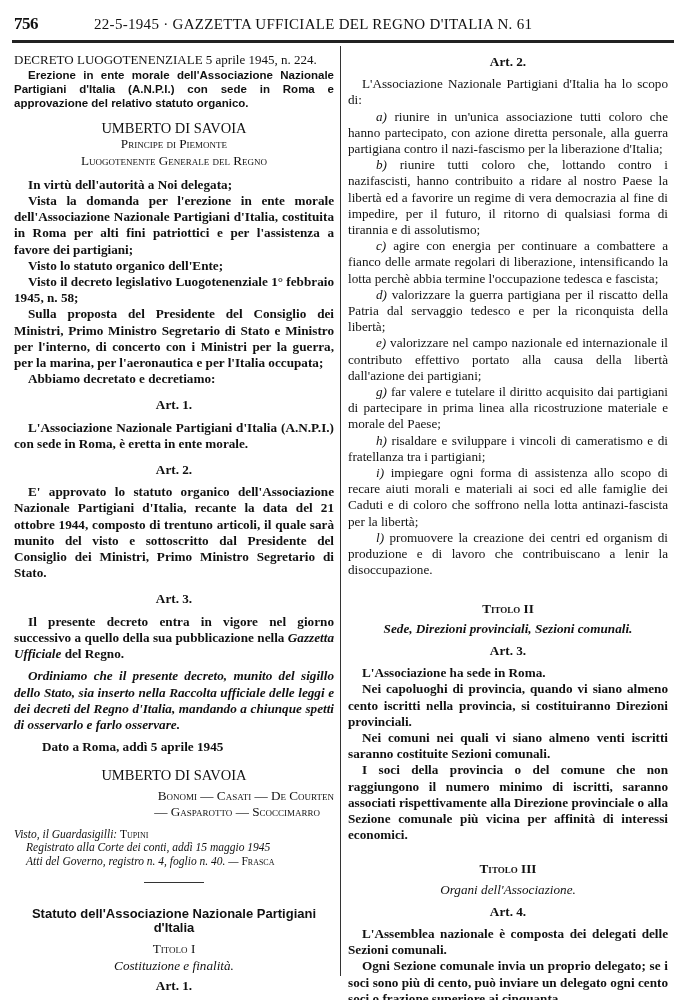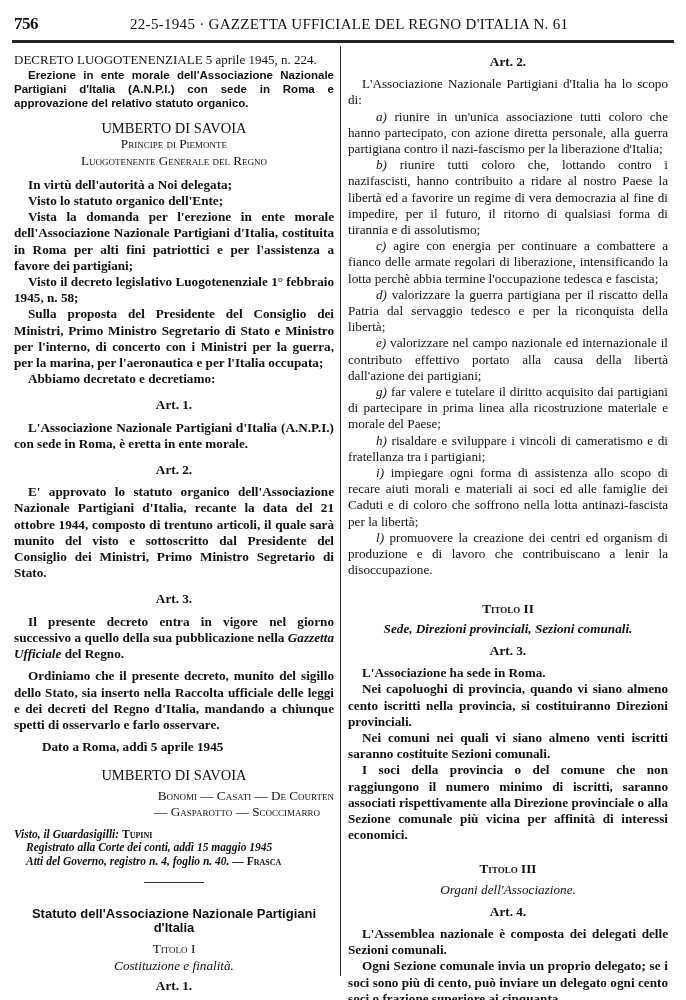--- a/index.html
+++ b/index.html
@@ -1,35 +1,35 @@
 <!DOCTYPE html>
 <html><head>
   <meta charset="utf-8">
   <style>
     html, body { margin: 0; padding: 0; background: #fff; }
     body { width: 686px; height: 1000px; position: relative; overflow: hidden;
       font-family: "Liberation Serif", "DejaVu Serif", serif; color: #111; }
     .header { position: absolute; left: 14px; top: 14px; width: 660px; height: 24px; }
     .pgnum { position: absolute; left: 0; top: 0; font-size: 17px; font-weight: bold; letter-spacing: -0.5px; }
-    .runhead { position: absolute; left: 80px; top: 2px; font-size: 15px; letter-spacing: 0.3px; white-space: nowrap; margin-left: 36px; }
+    .runhead { position: absolute; left: 80px; top: 2px; font-size: 15px; letter-spacing: 0.3px; white-space: nowrap; }
     .rule { position: absolute; left: 12px; top: 40px; width: 662px; height: 3px; background: #222; }
     .vrule { position: absolute; left: 340px; top: 46px; width: 1px; height: 930px; background: #333; }
     .col { position: absolute; top: 52px; font-size: 13.2px; line-height: 16.2px; text-align: justify; }
     .col-left { left: 14px; width: 320px; }
     .col-right { left: 348px; width: 320px; }
     p { margin: 0; text-indent: 14px; }
     .noindent { text-indent: 0; }
     .center { text-align: center; text-indent: 0; }
     .bold-sans { font-family: "Liberation Sans", "DejaVu Sans", sans-serif; font-weight: bold; font-size: 11.5px; line-height: 14px; }
     .sc { font-variant: small-caps; }
     .it { font-style: italic; }
     .art { text-align: center; text-indent: 0; margin: 10px 0 6px; font-weight: bold; }
     .item { text-indent: 28px; }
     .sig { text-align: right; text-indent: 0; font-variant: small-caps; }
-    .small-it { font-style: italic; font-size: 11.5px; line-height: 13.5px; text-indent: 0; font-weight: bold; }
+    .small-it { font-style: italic; font-size: 11.5px; line-height: 13.5px; text-indent: 0; }
     .shortrule { width: 60px; height: 1px; background: #333; margin: 14px auto; }
   </style>
 </head>
 <body>
 
 <div class="header">
   <span class="pgnum">756</span>
   <span class="runhead">22-5-1945 · GAZZETTA UFFICIALE DEL REGNO D'ITALIA  N. 61</span>
 </div>
 <div class="rule"></div>
@@ -40,39 +40,39 @@
     <span>DECRETO LUOGOTENENZIALE 5 aprile 1945, n. 224.</span>
   </p>
   <p class="bold-sans">Erezione in ente morale dell'Associazione Nazionale Partigiani d'Italia (A.N.P.I.) con sede in Roma e approvazione del relativo statuto organico.</p>
 
   <p class="center" style="margin-top:10px;font-size:14.5px;">UMBERTO DI SAVOIA</p>
   <p class="center sc">Principe di Piemonte</p>
   <p class="center sc">Luogotenente Generale del Regno</p>
 
   <div style="margin-top:8px;font-weight:bold;">
     <p>In virtù dell'autorità a Noi delegata;</p>
+    <p>Vista la domanda per l'erezione in ente morale dell'Associazione Nazionale Partigiani d'Italia, costituita in Roma per alti fini patriottici e per l'assistenza a favore dei partigiani;</p>
     <p>Visto lo statuto organico dell'Ente;</p>
-    <p>Vista la domanda per l'erezione in ente morale dell'Associazione Nazionale Partigiani d'Italia, costituita in Roma per alti fini patriottici e per l'assistenza a favore dei partigiani;</p>
     <p>Visto il decreto legislativo Luogotenenziale 1° febbraio 1945, n. 58;</p>
     <p>Sulla proposta del Presidente del Consiglio dei Ministri, Primo Ministro Segretario di Stato e Ministro per l'interno, di concerto con i Ministri per la guerra, per la marina, per l'aeronautica e per l'Italia occupata;</p>
     <p>Abbiamo decretato e decretiamo:</p>
   </div>
 
   <p class="art">Art. 1.</p>
   <p style="font-weight:bold;">L'Associazione Nazionale Partigiani d'Italia (A.N.P.I.) con sede in Roma, è eretta in ente morale.</p>
 
   <p class="art">Art. 2.</p>
   <p style="font-weight:bold;">E' approvato lo statuto organico dell'Associazione Nazionale Partigiani d'Italia, recante la data del 21 ottobre 1944, composto di trentuno articoli, il quale sarà munito del visto e sottoscritto dal Presidente del Consiglio dei Ministri, Primo Ministro Segretario di Stato.</p>
 
   <p class="art">Art. 3.</p>
   <p style="font-weight:bold;">
     <span>Il presente decreto entra in vigore nel giorno successivo a quello della sua pubblicazione nella </span><span class="it">Gazzetta Ufficiale</span><span> del Regno.</span>
   </p>
 
-  <p style="margin-top:6px;font-weight:bold;">Ordiniamo che il presente decreto, munito del sigillo dello Stato, sia inserto nella Raccolta ufficiale delle leggi e dei decreti del Regno d'Italia, mandando a chiunque spetti di osservarlo e farlo osservare.</p>
+  <p style="margin-top:6px;font-weight:bold;font-style:italic;">Ordiniamo che il presente decreto, munito del sigillo dello Stato, sia inserto nella Raccolta ufficiale delle leggi e dei decreti del Regno d'Italia, mandando a chiunque spetti di osservarlo e farlo osservare.</p>
   <p style="margin-top:6px;text-indent:28px;font-weight:bold;">Dato a Roma, addì 5 aprile 1945</p>
 
   <p class="center" style="margin-top:12px;font-size:14.5px;">UMBERTO DI SAVOIA</p>
   <p class="sig" style="margin-top:4px;">Bonomi — Casati — De Courten</p>
   <p class="sig" style="padding-right:14px;">— Gasparotto — Scoccimarro</p>
 
   <p class="small-it" style="margin-top:8px;">
     <span>Visto, il Guardasigilli: </span><span class="sc" style="font-style:normal;">Tupini</span>
   </p>
   <p class="small-it" style="padding-left:12px;">Registrato alla Corte dei conti, addì 15 maggio 1945</p>

